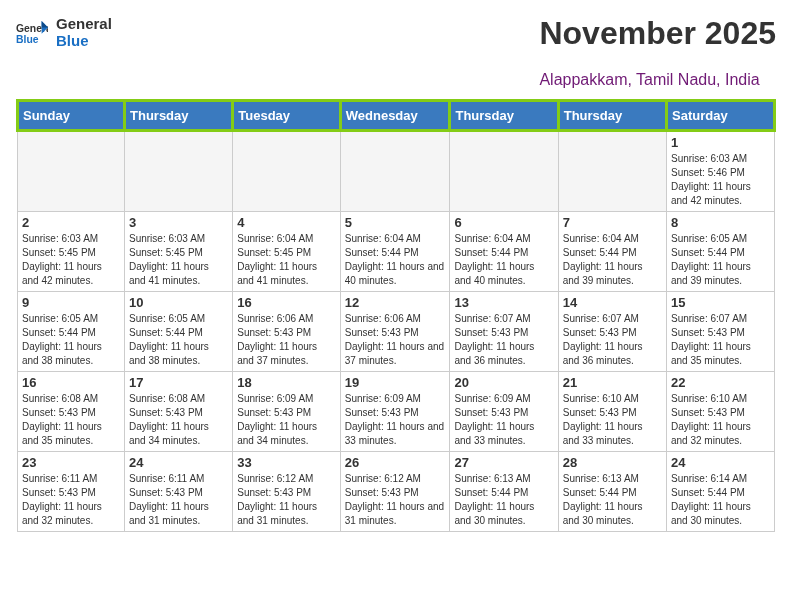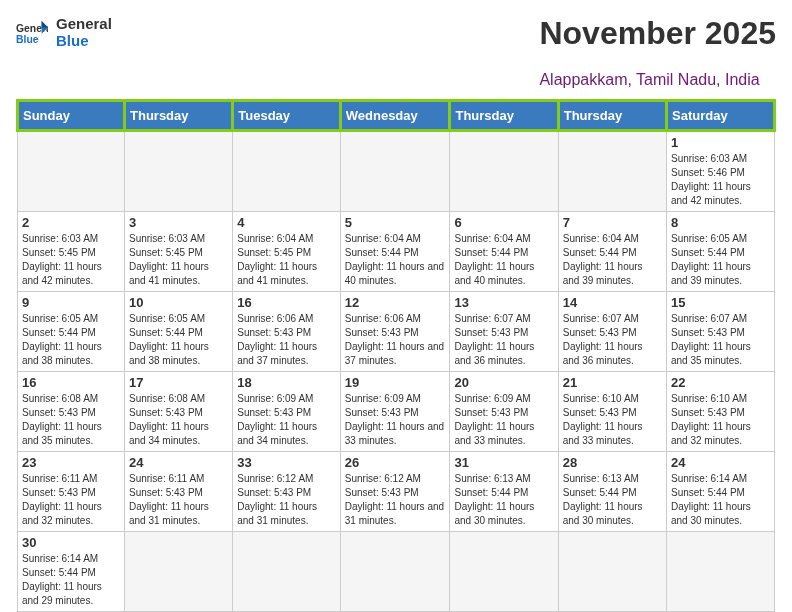--- a/index.html
+++ b/index.html
@@ -283,46 +283,32 @@
 Sunset: 5:43 PM
 Daylight: 11 hours and 31 minutes.</div>
         </td>
         <td>
           <span class="day-number">26</span>
           <div class="day-info" style="white-space: pre-line;">Sunrise: 6:12 AM
 Sunset: 5:43 PM
 Daylight: 11 hours and 31 minutes.</div>
         </td>
         <td>
-          <span class="day-number">31</span>
+          <span class="day-number">27</span>
           <div class="day-info" style="white-space: pre-line;">Sunrise: 6:13 AM
 Sunset: 5:44 PM
 Daylight: 11 hours and 30 minutes.</div>
         </td>
         <td>
           <span class="day-number">28</span>
           <div class="day-info" style="white-space: pre-line;">Sunrise: 6:13 AM
 Sunset: 5:44 PM
 Daylight: 11 hours and 30 minutes.</div>
         </td>
         <td>
           <span class="day-number">24</span>
           <div class="day-info" style="white-space: pre-line;">Sunrise: 6:14 AM
 Sunset: 5:44 PM
 Daylight: 11 hours and 30 minutes.</div>
         </td>
-      </tr>
-      <tr class="last-row">
-        <td class="has-data">
-          <span class="day-number">30</span>
-          <div class="day-info" style="white-space: pre-line;">Sunrise: 6:14 AM
-Sunset: 5:44 PM
-Daylight: 11 hours and 29 minutes.</div>
-        </td>
-        <td class="empty"></td>
-        <td class="empty"></td>
-        <td class="empty"></td>
-        <td class="empty"></td>
-        <td class="empty"></td>
-        <td class="empty"></td>
       </tr>
     </tbody>
 </table>
 
 </body></html>

